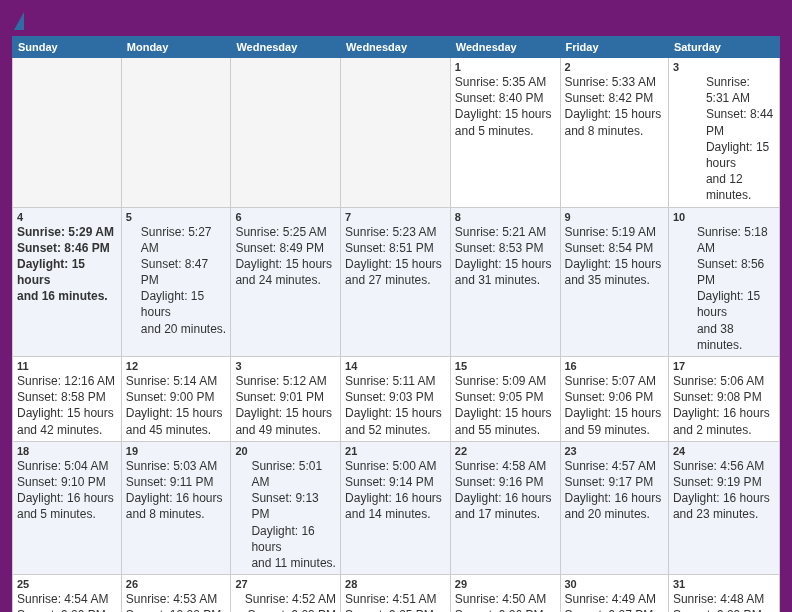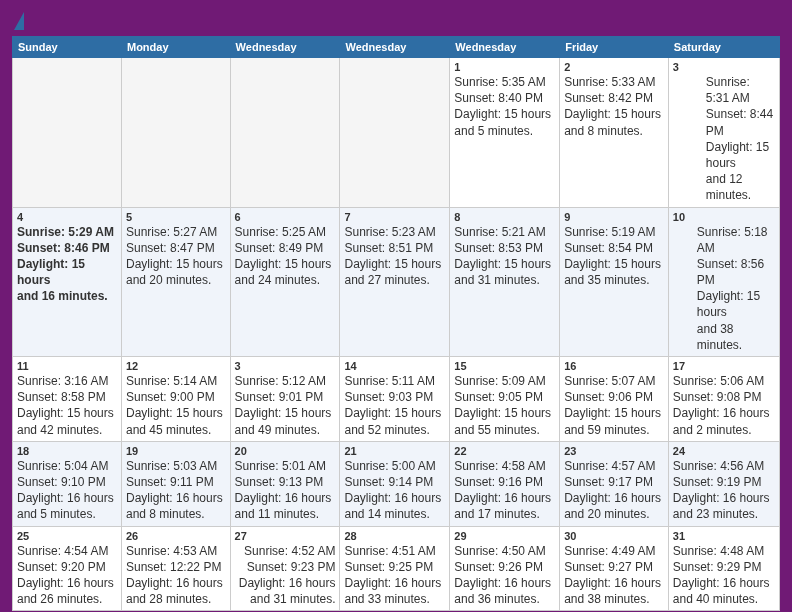--- a/index.html
+++ b/index.html
@@ -164,21 +164,21 @@
         <tr>
           <td>
             <span class="day-num">4</span>
             <div class="cell-text" style="white-space: pre-line; font-weight: bold;">Sunrise: 5:29 AM
 Sunset: 8:46 PM
 Daylight: 15 hours
 and 16 minutes.</div>
           </td>
           <td>
             <span class="day-num">5</span>
-            <div class="cell-text" style="white-space: pre-line;">Sunrise: 5:27 AM
+            <div class="cell-text" style="white-space: pre-line; margin-left: 15px;">Sunrise: 5:27 AM
 Sunset: 8:47 PM
 Daylight: 15 hours
 and 20 minutes.</div>
           </td>
           <td>
             <span class="day-num">6</span>
             <div class="cell-text" style="white-space: pre-line;">Sunrise: 5:25 AM
 Sunset: 8:49 PM
 Daylight: 15 hours
 and 24 minutes.</div>
@@ -208,21 +208,21 @@
             <span class="day-num">10</span>
             <div class="cell-text" style="white-space: pre-line; margin-left: 24px;">Sunrise: 5:18 AM
 Sunset: 8:56 PM
 Daylight: 15 hours
 and 38 minutes.</div>
           </td>
         </tr>
         <tr>
           <td>
             <span class="day-num">11</span>
-            <div class="cell-text" style="white-space: pre-line;">Sunrise: 3:16 AM
+            <div class="cell-text" style="white-space: pre-line;">Sunrise: 12:16 AM
 Sunset: 8:58 PM
 Daylight: 15 hours
 and 42 minutes.</div>
           </td>
           <td>
             <span class="day-num">12</span>
             <div class="cell-text" style="white-space: pre-line;">Sunrise: 5:14 AM
 Sunset: 9:00 PM
 Daylight: 15 hours
 and 45 minutes.</div>
@@ -273,21 +273,21 @@
           </td>
           <td>
             <span class="day-num">19</span>
             <div class="cell-text" style="white-space: pre-line;">Sunrise: 5:03 AM
 Sunset: 9:11 PM
 Daylight: 16 hours
 and 8 minutes.</div>
           </td>
           <td>
             <span class="day-num">20</span>
-            <div class="cell-text" style="white-space: pre-line;">Sunrise: 5:01 AM
+            <div class="cell-text" style="white-space: pre-line; margin-left: 16px;">Sunrise: 5:01 AM
 Sunset: 9:13 PM
 Daylight: 16 hours
 and 11 minutes.</div>
           </td>
           <td>
             <span class="day-num">21</span>
             <div class="cell-text" style="white-space: pre-line;">Sunrise: 5:00 AM
 Sunset: 9:14 PM
 Daylight: 16 hours
 and 14 minutes.</div>

